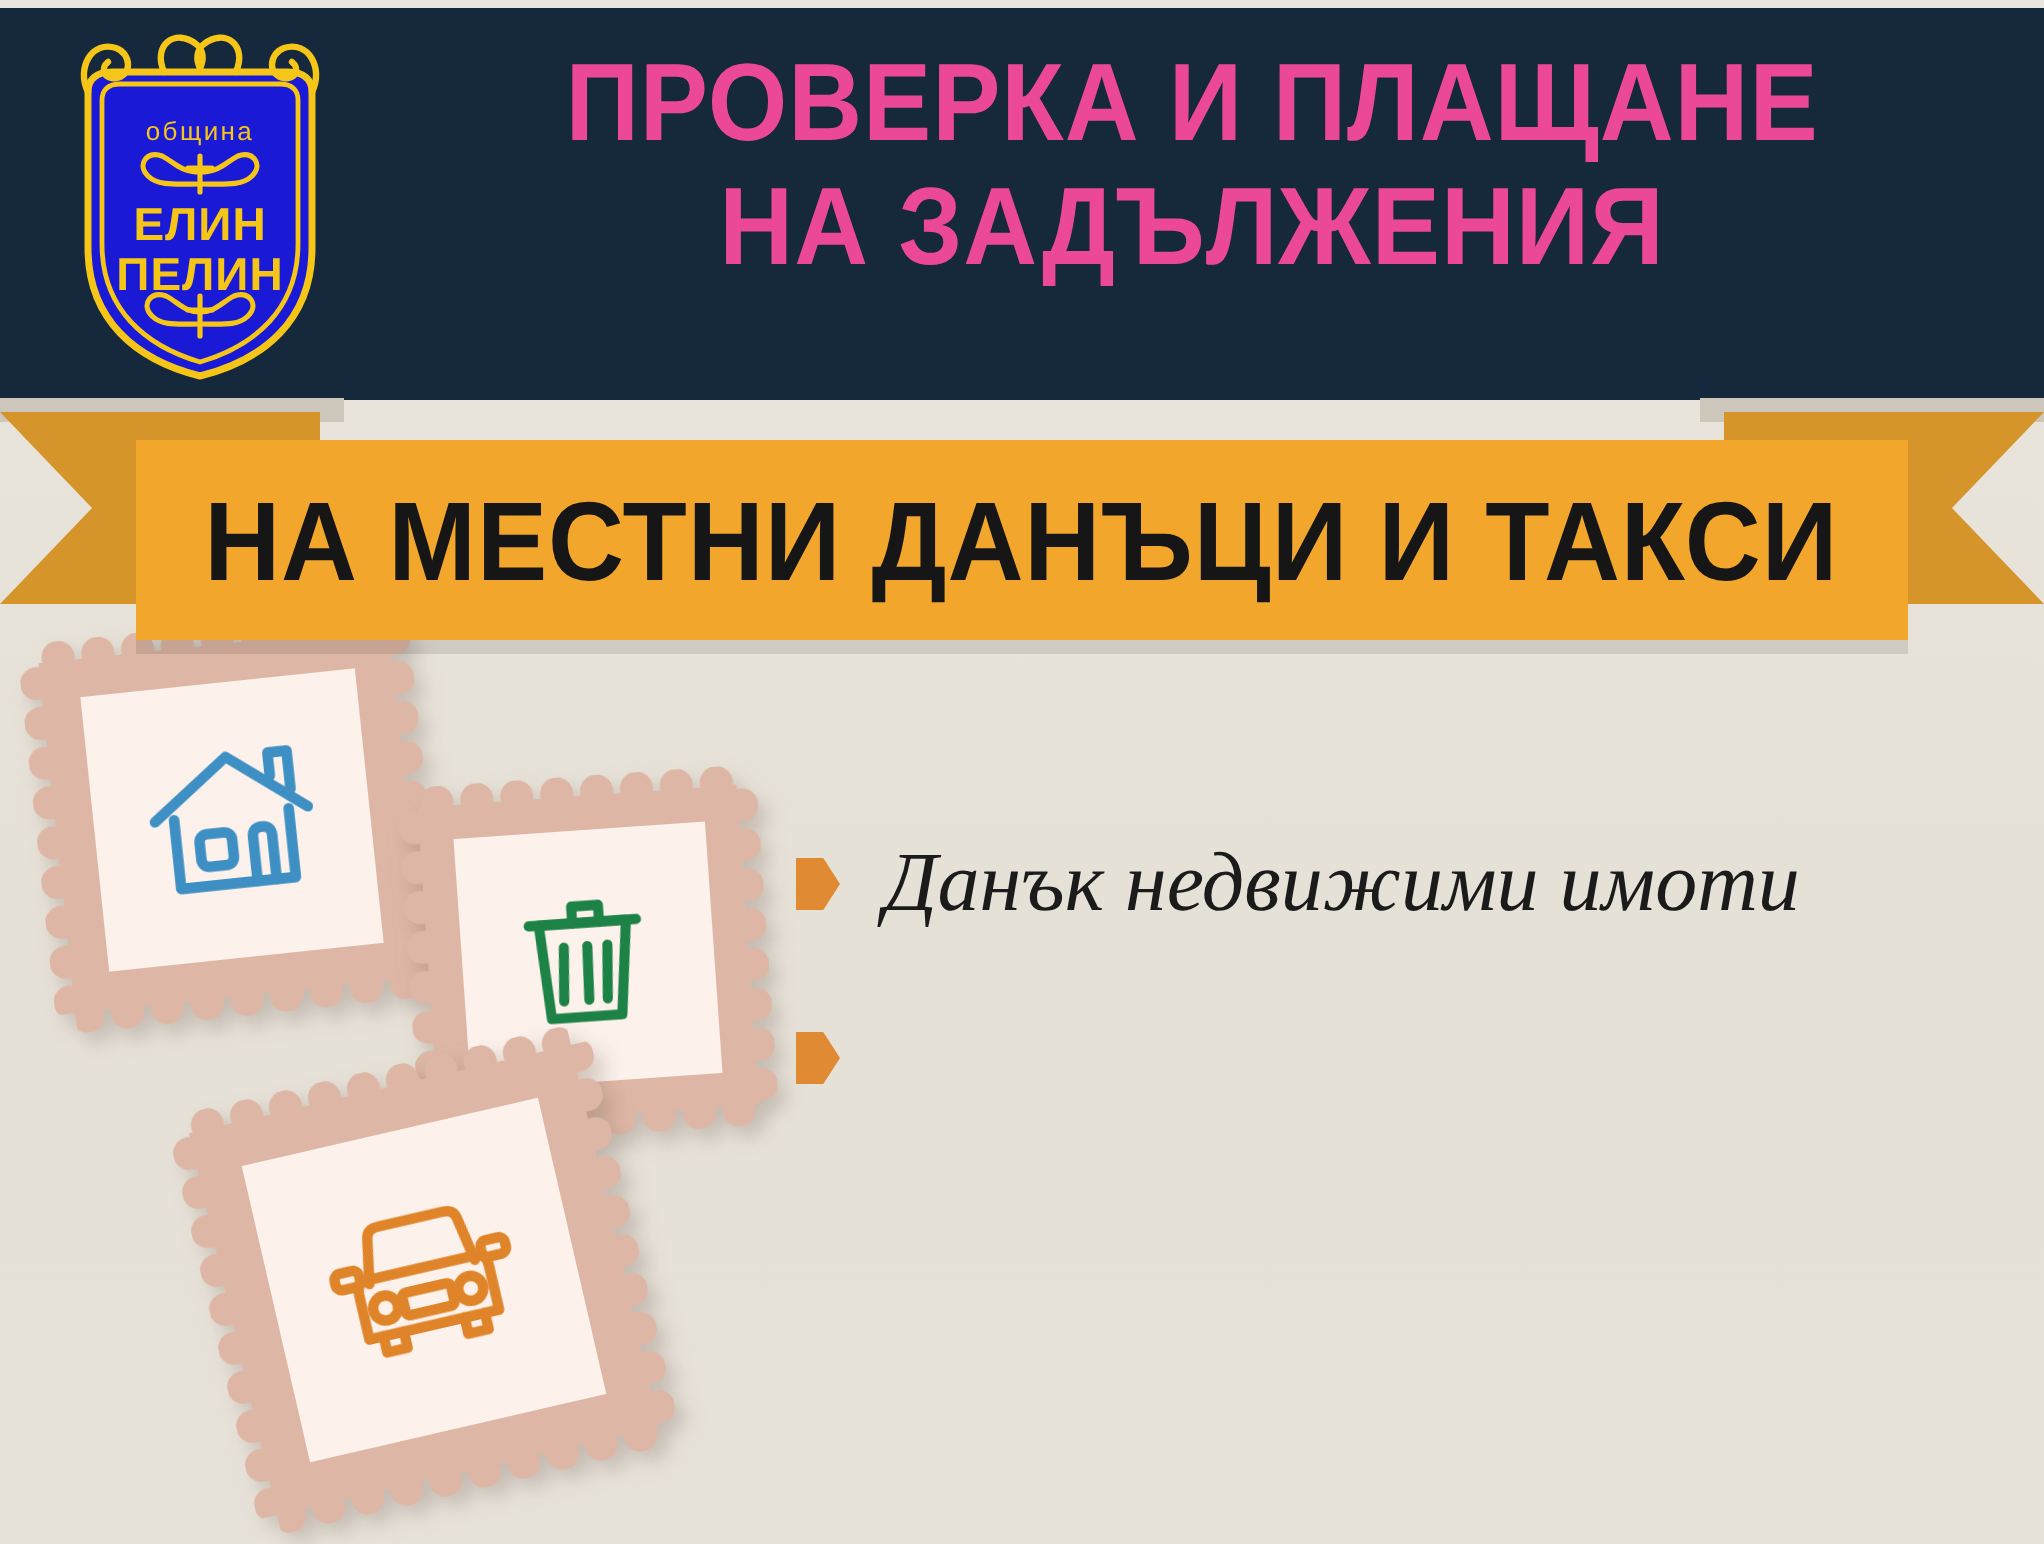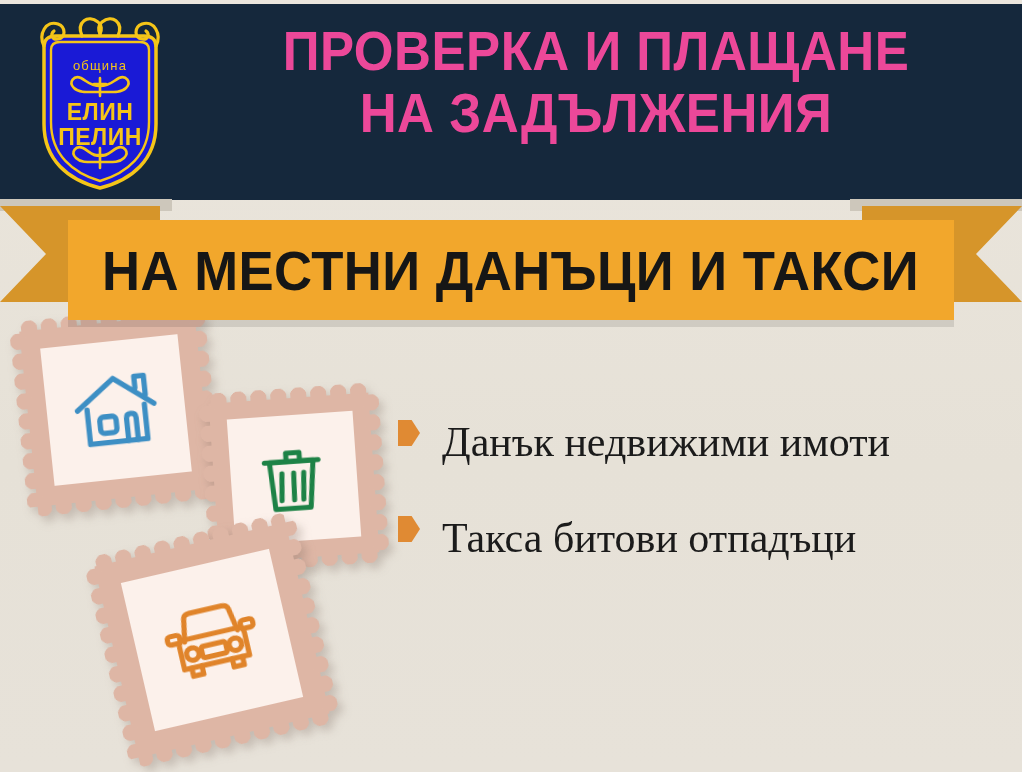--- a/index.html
+++ b/index.html
@@ -111,22 +111,23 @@
   .stamp2{left:214px;top:398px;width:160px;height:160px;transform:rotate(-4deg);}
   .stamp2 .stamp-inner{width:126px;height:126px;}
   .stamp3{left:114px;top:542px;width:196px;height:196px;transform:rotate(-13deg);}
   .stamp3 .stamp-inner{width:152px;height:152px;}
 
   
   .list{
     position:absolute;left:398px;top:420px;width:612px;
   }
   .list-item{
-    display:flex;align-items:flex-start;
+    display:flex;align-items:center;
     margin-bottom:52px;
+    font-style:italic;
   }
   .bullet{
     width:22px;height:26px;flex:0 0 22px;margin-right:22px;
     background:#e08a33;
     clip-path:polygon(0 0,62% 0,100% 50%,62% 100%,0 100%);
   }
   .list-label{
     font-family:"Liberation Serif", serif;
     font-size:42px;
     color:#1b1b1b;
@@ -227,17 +228,16 @@
     </div>
   </div>
 
   <div class="list">
     <div class="list-item">
       <span class="bullet"></span>
       <span class="list-label">Данък недвижими имоти</span>
     </div>
     <div class="list-item">
       <span class="bullet"></span>
-      <span class="list-label">Такса битови отпадъци</span>
     </div>
   </div>
 
 </div>
 
 </body></html>

